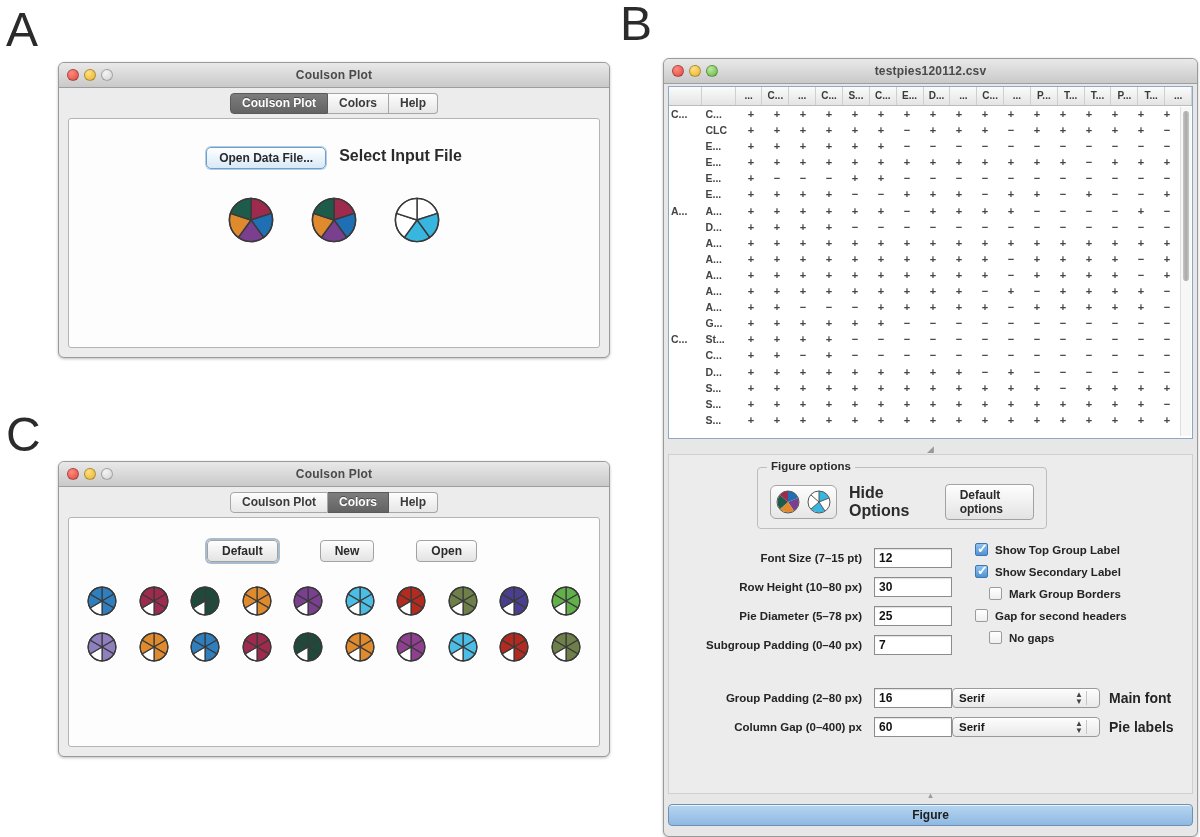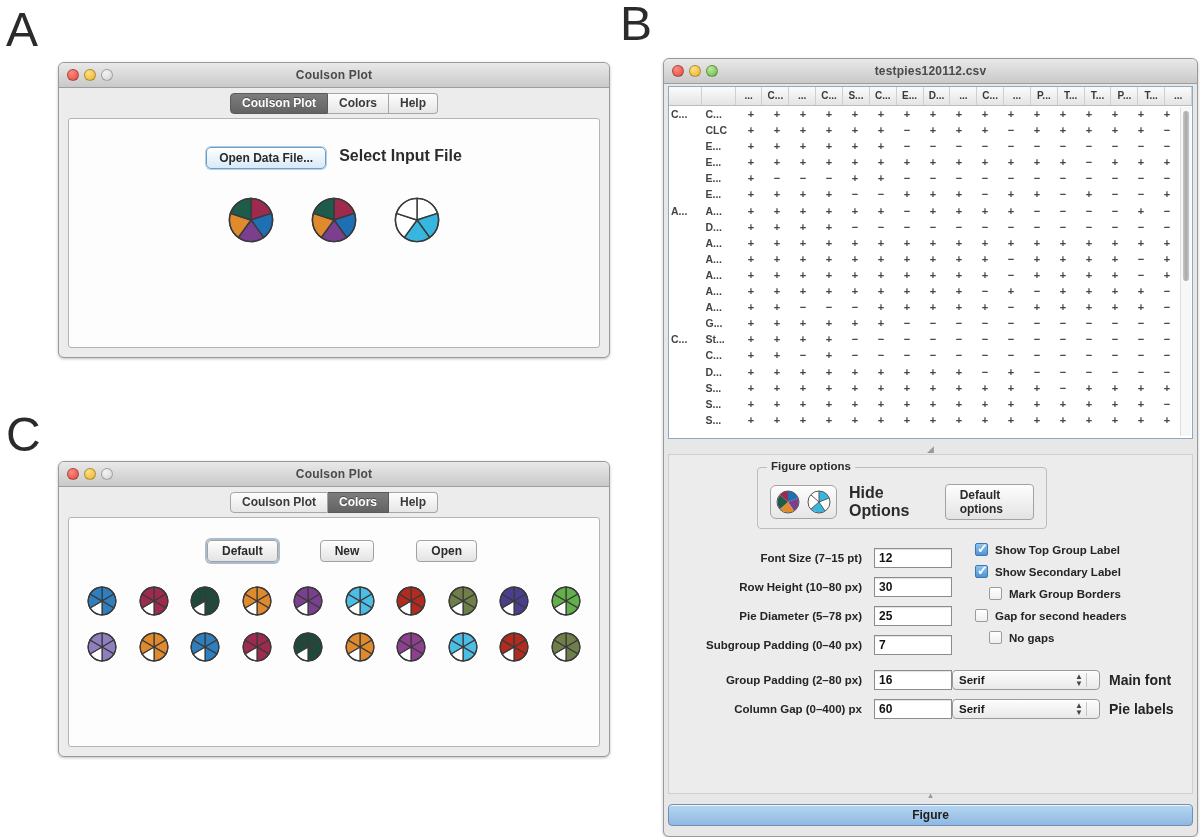--- a/index.html
+++ b/index.html
@@ -175,21 +175,21 @@
     border:1px solid #a4a4a4; border-radius:6px; padding:3px 4px; gap:5px;
     box-shadow:inset 0 1px 0 #fff;
   }
   .seg-cell { width:26px; height:26px; display:flex; align-items:center; justify-content:center; }
 
   .formgrid {
     position:absolute; left:0; right:0; top:88px;
     display:flex; flex-direction:column;
   }
   .frow { display:flex; align-items:center; height:29px; }
-  .frow.gap-top { margin-top:6px; }
+  .frow.gap-top { margin-top:24px; }
   .flabel {
     width:205px; text-align:right; padding-right:12px;
     font-size:11.5px; font-weight:700; color:#242424; white-space:nowrap;
   }
   .finput {
     width:78px; height:20px; background:#fff; border:1px solid #8c8c8c;
     font-size:12px; font-weight:700; color:#111; padding:0 4px; line-height:18px;
     box-shadow:inset 0 1px 1px rgba(0,0,0,.12);
   }
   .fselect {

